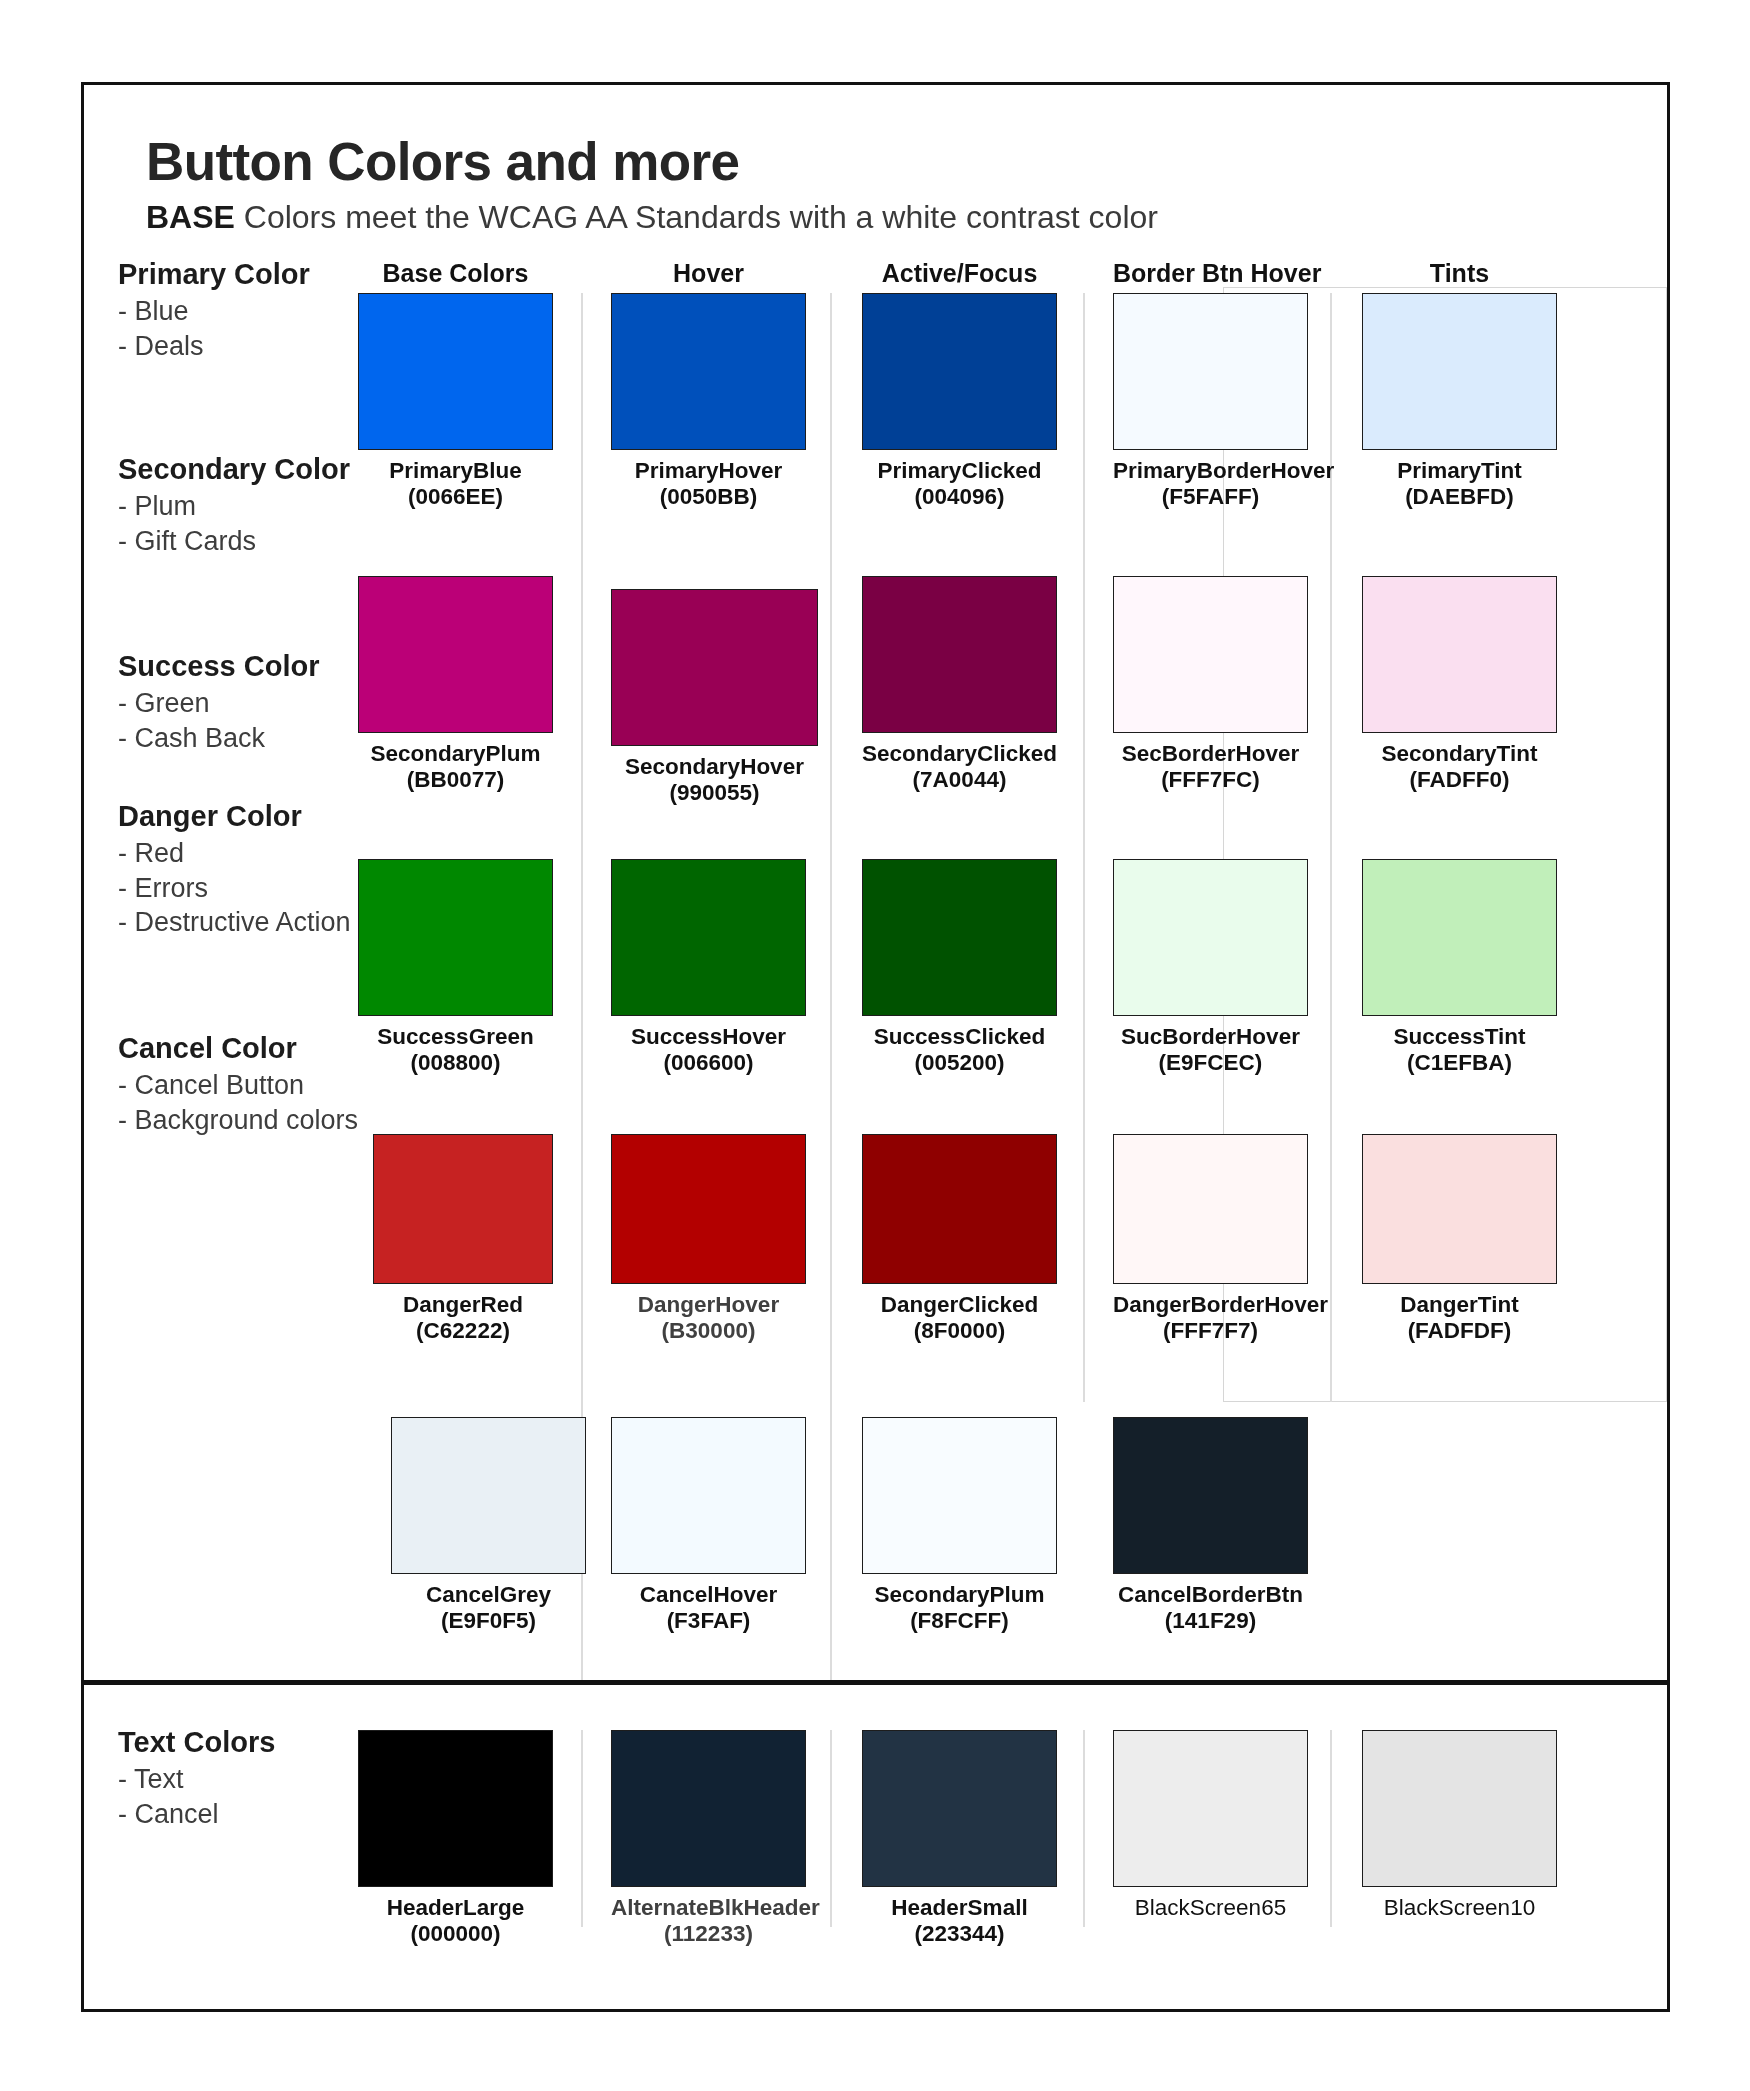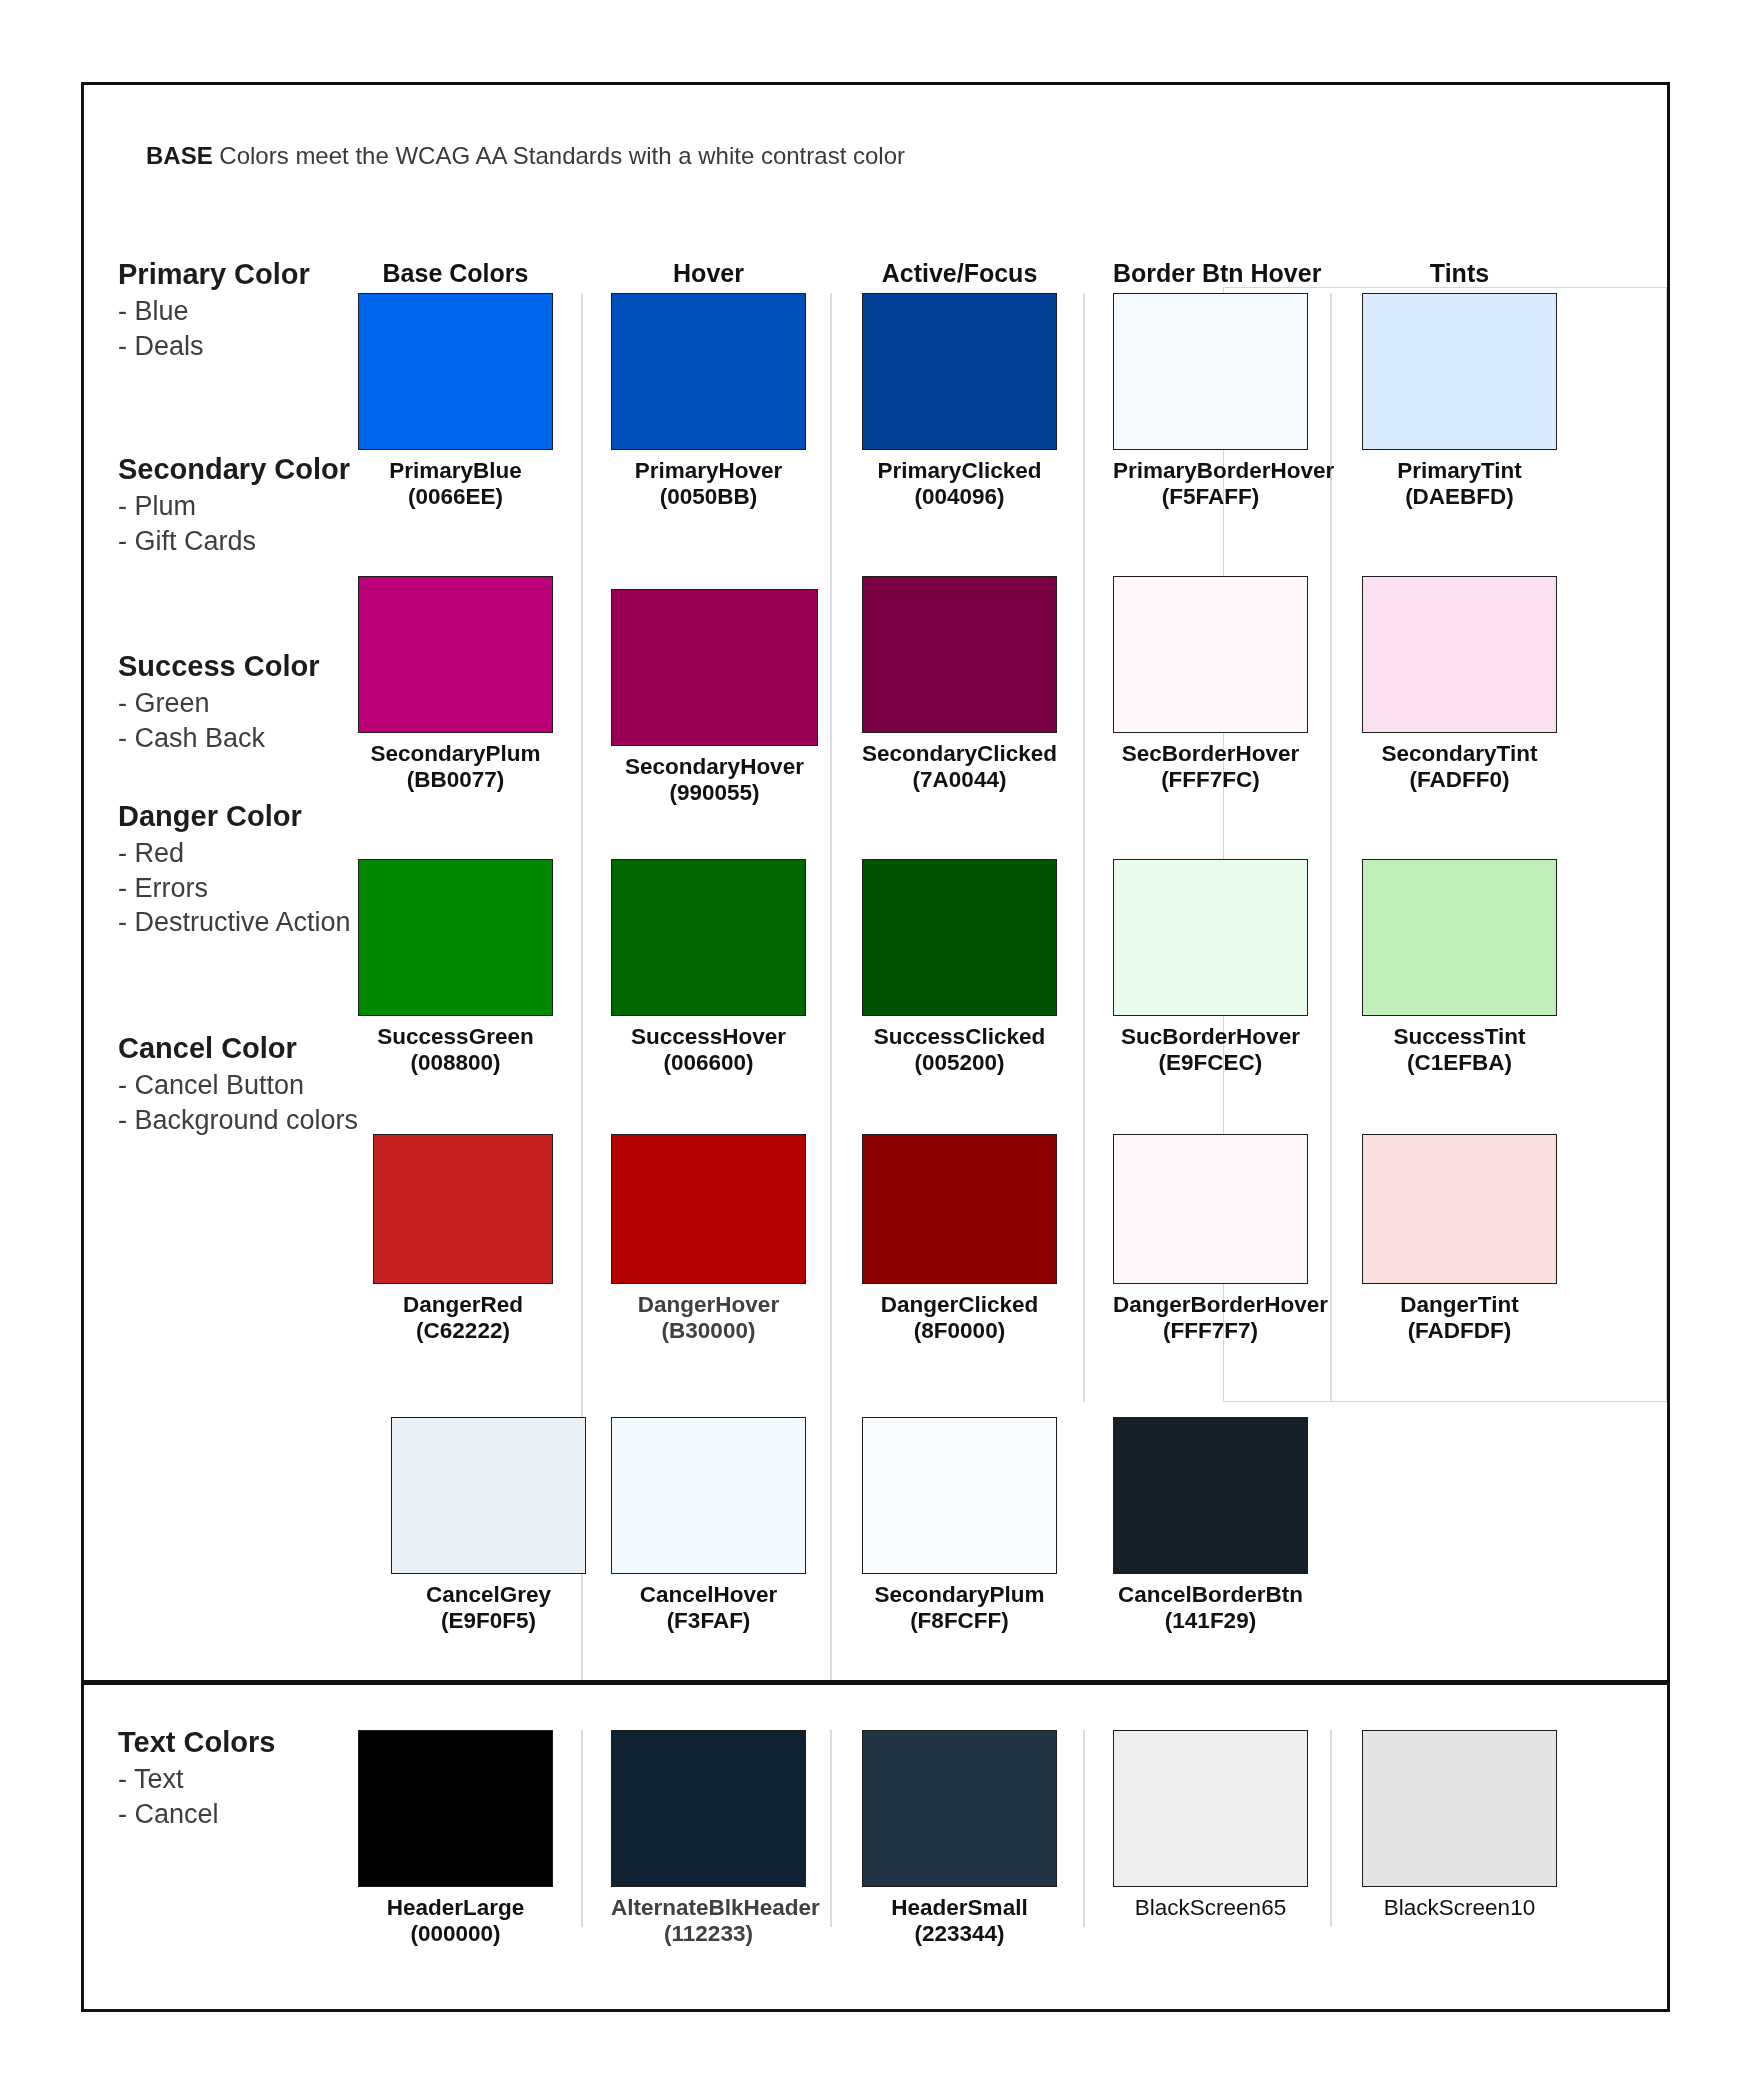--- a/index.html
+++ b/index.html
@@ -28,21 +28,21 @@
   #title {
     font-size: 53px;
     font-weight: bold;
     letter-spacing: -0.6px;
     color: #262626;
     line-height: 1.06;
   }
 
   #subtitle {
     margin-top: 8.4px;
-    font-size: 24px;
+    font-size: 32px;
     color: #3a3a3a;
     white-space: nowrap;
   }
   #subtitle .strong { font-weight: bold; color: #1a1a1a; }
 
   
   .col-head {
     position: absolute;
     font-size: 25px;
     font-weight: bold;
@@ -117,20 +117,21 @@
   .cap.alt { color: #404040; }
   .cap.plain { font-weight: normal; }
   .cap .hex { display: block; }
 </style>
 </head>
 <body>
 
 <div id="sheet">
 
   <div id="header">
+    <div id="title">Button Colors and more</div>
     <div id="subtitle">
       <span class="strong">BASE</span><span> Colors meet the WCAG AA Standards with a white contrast color</span>
     </div>
   </div>
 
   <div id="group-box"></div>
   <div id="text-rule"></div>
 
   <div id="col-heads">
       <div class="col-head" style="left: 274px; top: 174px; width: 195px;">Base Colors</div>

